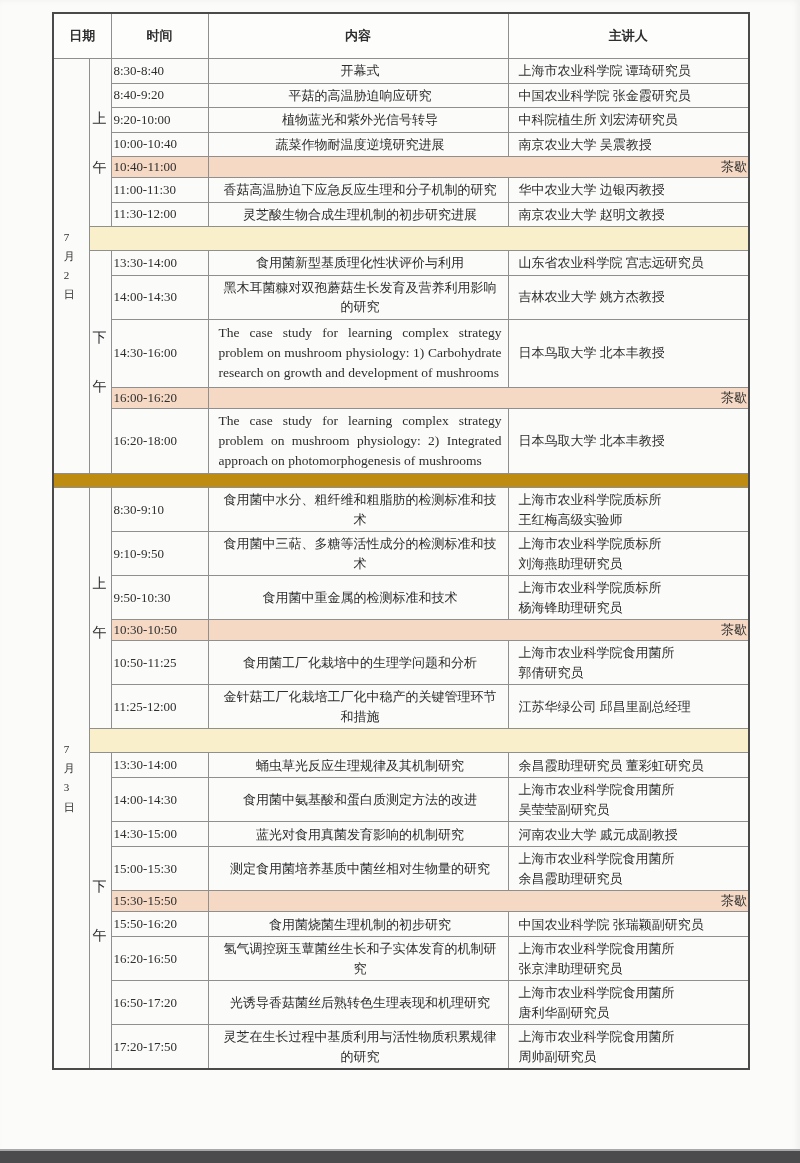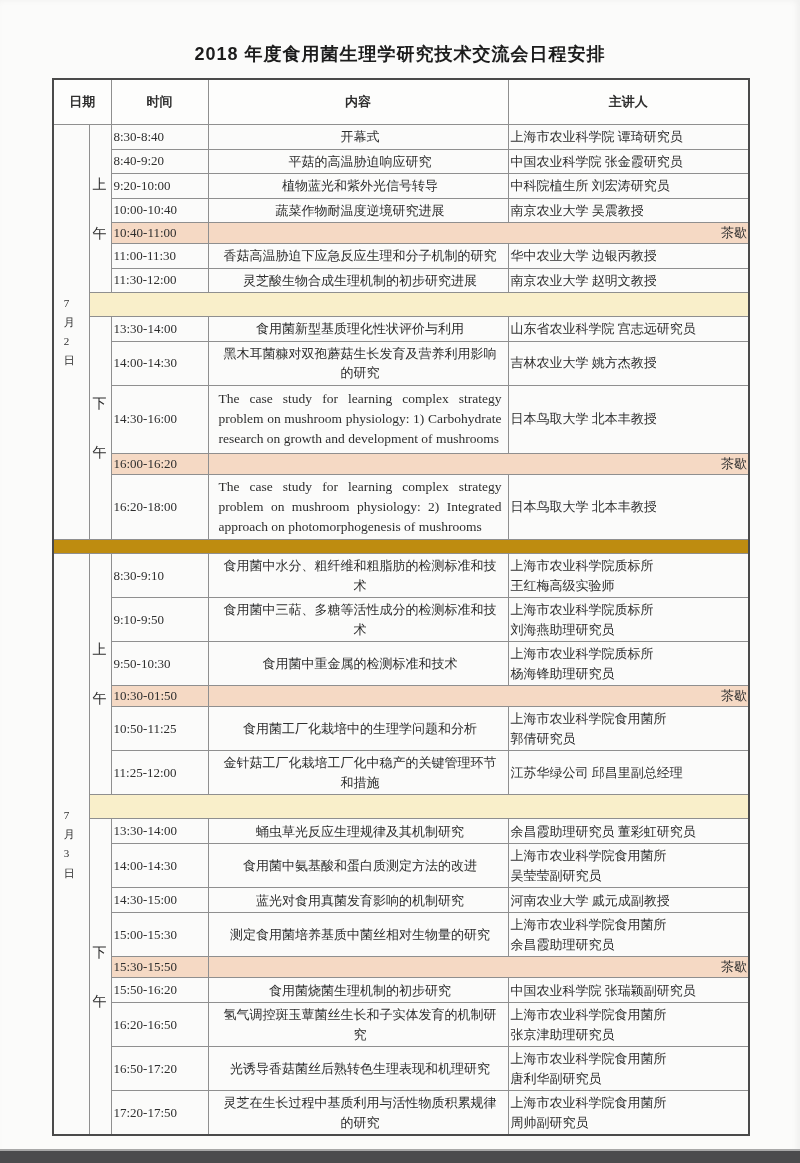--- a/index.html
+++ b/index.html
@@ -9,41 +9,40 @@
   .title{padding-top:42px;text-align:center;font-family:"Liberation Sans","DejaVu Sans",sans-serif;
          font-weight:bold;font-size:18px;color:#1c1c1c;letter-spacing:1px;}
   table.sched{border-collapse:collapse;table-layout:fixed;width:696px;margin:12px 0 0 52px;
               border:2px solid #4a4a4a;color:#2e2e2e;}
   table.sched td,table.sched th{border:1px solid #8f8f8f;font-size:13px;overflow:hidden;}
   th{font-family:"Liberation Sans","DejaVu Sans",sans-serif;font-weight:bold;font-size:14px;
      background:#fdfdfc;padding:13px 0;}
   tr.hdr{height:28px;}
   td.t{text-align:left;vertical-align:middle;padding:1px 2px;}
   td.c{text-align:center;vertical-align:middle;padding:2px 6px 2px 10px;line-height:1.5;white-space:pre-line;}
-  td.s{text-align:left;vertical-align:middle;padding:2px 4px 2px 2px;line-height:1.5;white-space:pre-line;}
+  td.s{text-align:left;vertical-align:middle;padding:2px 4px 2px 10px;line-height:1.5;white-space:pre-line;}
   td.c.en{font-family:"Liberation Serif","DejaVu Serif",serif;text-align:justify;font-size:13.5px;line-height:1.5;}
   td.datecell,td.ampm{text-align:center;vertical-align:middle;background:#fbfbfa;}
   .vbox{display:inline-block;width:15px;word-break:break-all;text-align:left;}
   .vdate{line-height:1.75;font-size:11px;}
   .vampm{line-height:3.5;font-size:14px;}
   td.teabg{background:#f5d9c4;}
   td.tealabel{text-align:right;vertical-align:middle;font-size:13px;}
   td.lunch{background:#f9efca;}
   td.gold{background:#be8c10;border-top:3px solid #f3e5ad;border-bottom:3px solid #f3e5ad;height:13px;padding:0;}
   tr.r22{height:18px;} tr.r23{height:23px;} tr.r24{height:24px;} tr.r25{height:25px;}
   tr.r38{height:38px;} tr.r44{height:44px;} tr.r62{height:62px;} tr.r68{height:68px;}
   .bottom-bar{position:absolute;left:0;bottom:0;width:800px;height:12px;background:#4b4b4d;
               border-top:2px solid #a8a8a8;}
 </style>
 </head>
 <body>
 
 <div class="page">
 
-  <div class="title">2018 年度食用菌生理学研究技术交流会日程安排</div>
 
   <table class="sched">
     <colgroup>
       <col style="width:36px">
         <col style="width:22px">
         <col style="width:97px">
       <col style="width:300px">
         <col style="width:241px">
     </colgroup>
 
@@ -144,21 +143,21 @@
       <td class="s">上海市农业科学院质标所
 刘海燕助理研究员</td>
     </tr>
     <tr class="r44">
       <td class="t">9:50-10:30</td>
       <td class="c">食用菌中重金属的检测标准和技术</td>
       <td class="s">上海市农业科学院质标所
 杨海锋助理研究员</td>
     </tr>
     <tr class="r22">
-      <td class="t teabg">10:30-01:50</td>
+      <td class="t teabg">10:30-10:50</td>
       <td class="teabg tealabel" colspan="2">茶歇</td>
     </tr>
     <tr class="r44">
       <td class="t">10:50-11:25</td>
       <td class="c">食用菌工厂化栽培中的生理学问题和分析</td>
       <td class="s">上海市农业科学院食用菌所
 郭倩研究员</td>
     </tr>
     <tr class="r44">
       <td class="t">11:25-12:00</td>

